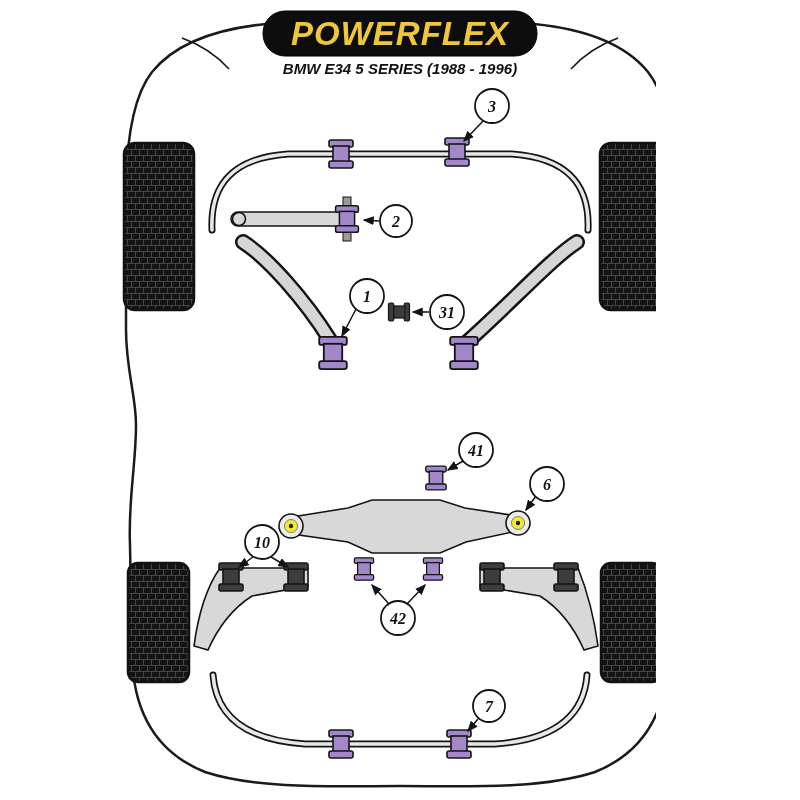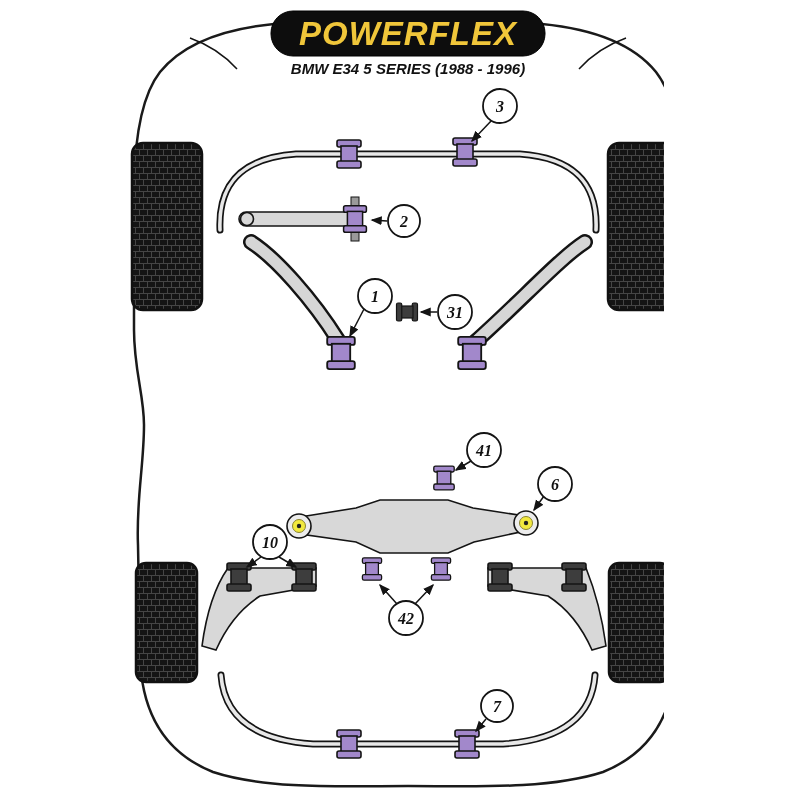--- a/index.html
+++ b/index.html
@@ -1,16 +1,16 @@
 <!DOCTYPE html>
 <html><head>
 <meta charset="utf-8">
 <style>
   html,body{margin:0;padding:0;background:#ffffff;}
-  #stage{width:656px;height:800px;position:relative;background:#ffffff;overflow:hidden;padding-left:8px;}
+  #stage{width:656px;height:800px;position:relative;background:#ffffff;overflow:hidden;}
   svg{display:block;}
   .logo-text{font-family:"Liberation Sans",sans-serif;font-weight:bold;font-style:italic;font-size:33px;letter-spacing:1px;}
   .subtitle-text{font-family:"Liberation Sans",sans-serif;font-weight:bold;font-style:italic;font-size:15px;fill:#111;}
   .callout-num{font-family:"Liberation Serif",serif;font-style:italic;font-weight:bold;font-size:16px;fill:#111;text-anchor:middle;}
   .leader{stroke:#141414;stroke-width:1.5;fill:none;}
   .tube-outer{stroke:#141414;stroke-width:7;fill:none;stroke-linecap:round;}
   .tube-inner{stroke:#e8e8e8;stroke-width:3.6;fill:none;stroke-linecap:round;}
   .arm-outer{stroke:#141414;stroke-width:16;fill:none;stroke-linecap:round;}
   .arm-inner{stroke:#d6d6d6;stroke-width:11;fill:none;stroke-linecap:round;}
   .metal{fill:#d8d8d8;stroke:#141414;stroke-width:1.6;}

